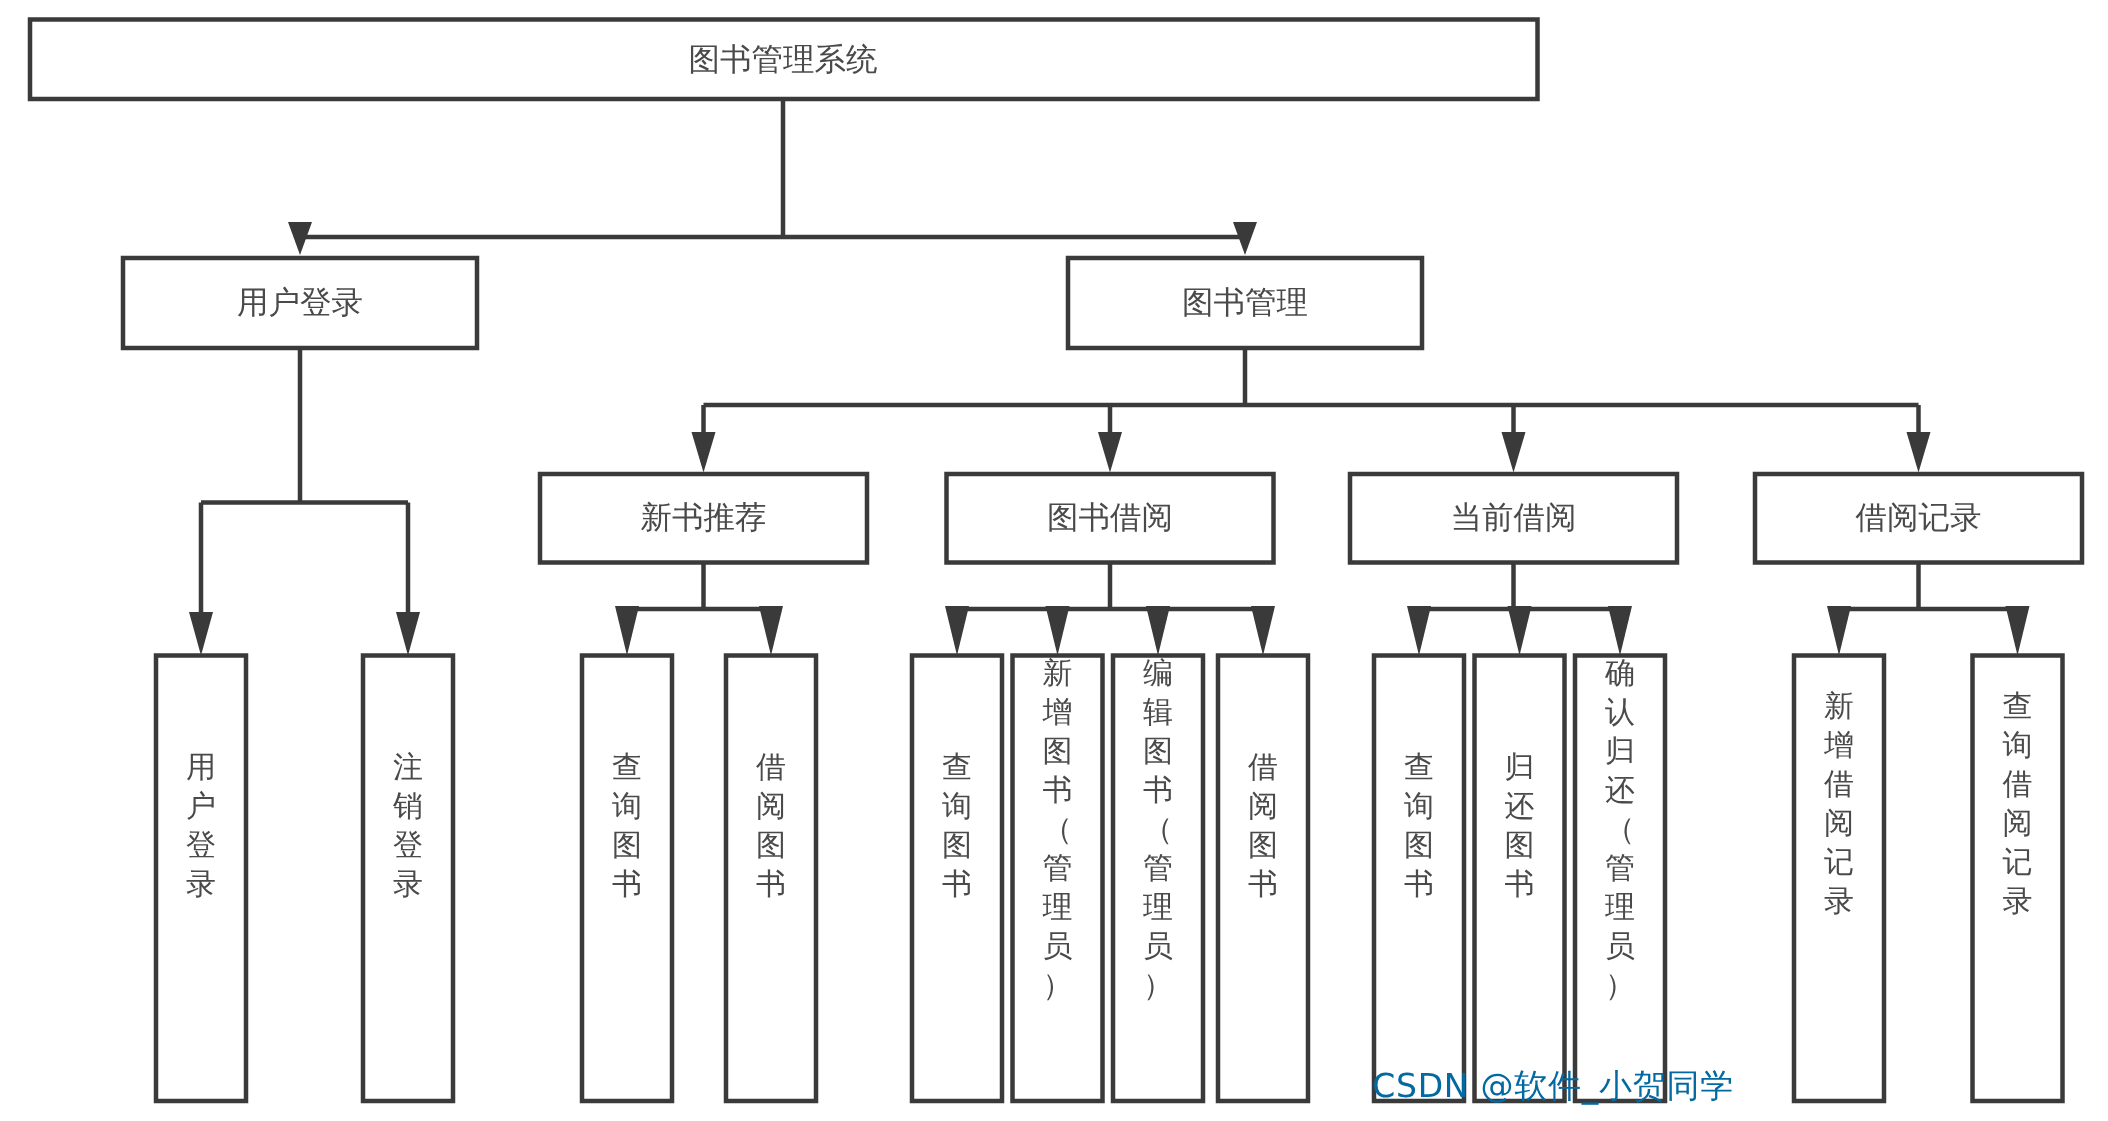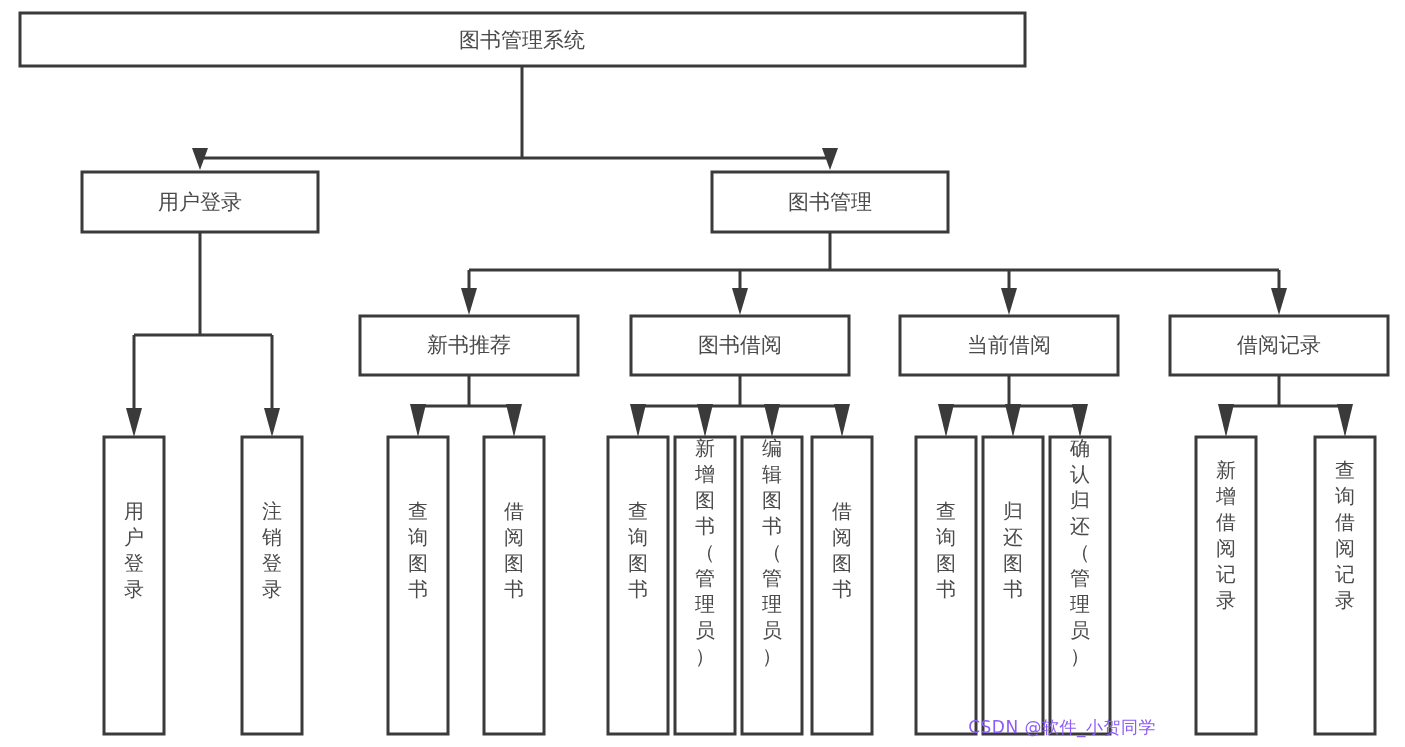--- a/index.html
+++ b/index.html
@@ -54,22 +54,22 @@
     font-family: "DejaVu Sans", "Liberation Sans", sans-serif;
     fill: #4a4a4a;
     font-size: 20px;
     text-anchor: middle;
   }
   .watermark {
     position: absolute;
     right: 12px;
     bottom: 8px;
     font-family: "DejaVu Sans", "Liberation Sans", sans-serif;
-    font-size: 17px;
-    color: #8b5cf6;
+    font-size: 22px;
+    color: #0369a1;
     letter-spacing: 0.5px;
     white-space: nowrap;
     pointer-events: none;
   }
 </style>
 </head>
 <body>
 
 <div id="diagram-root">
 

